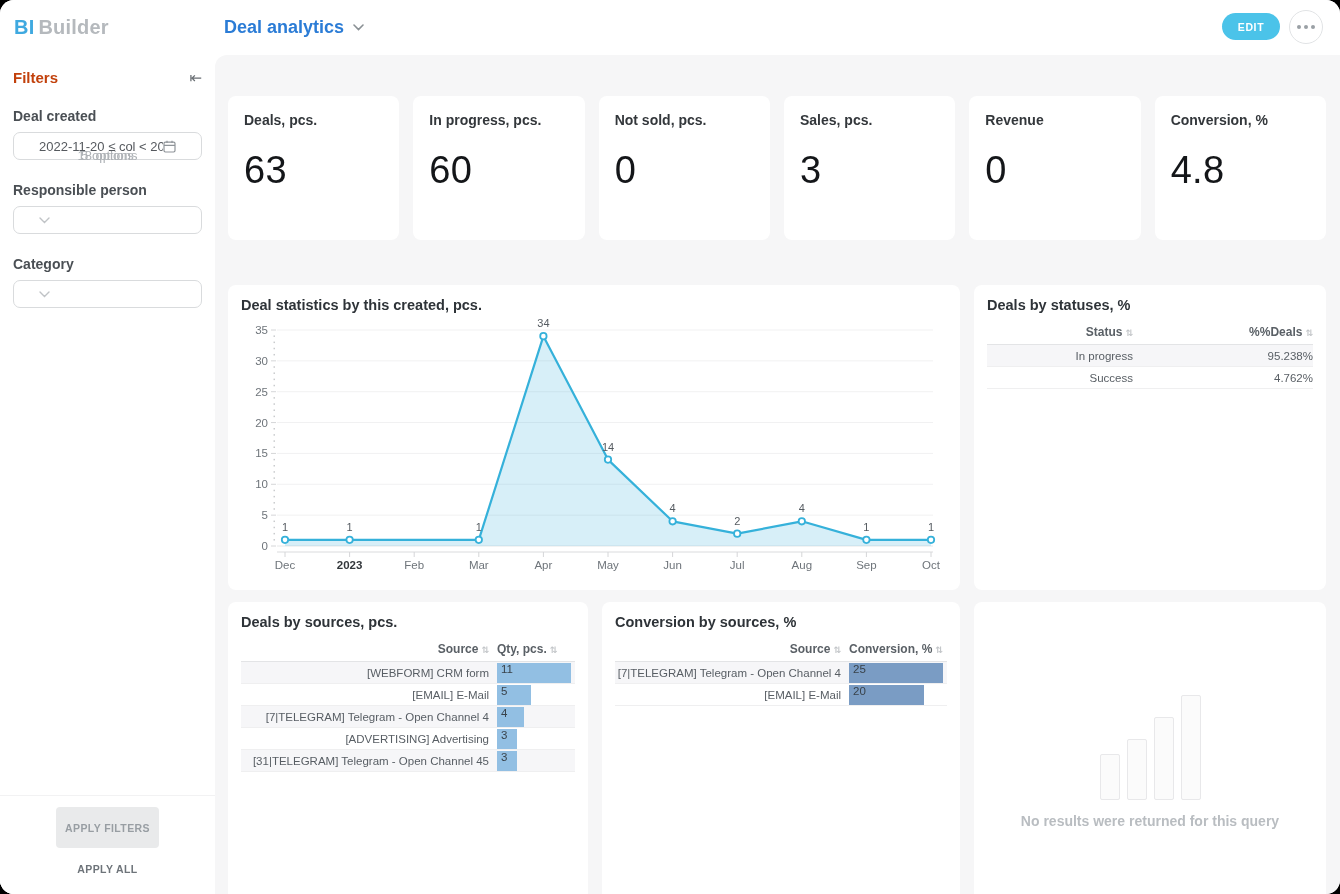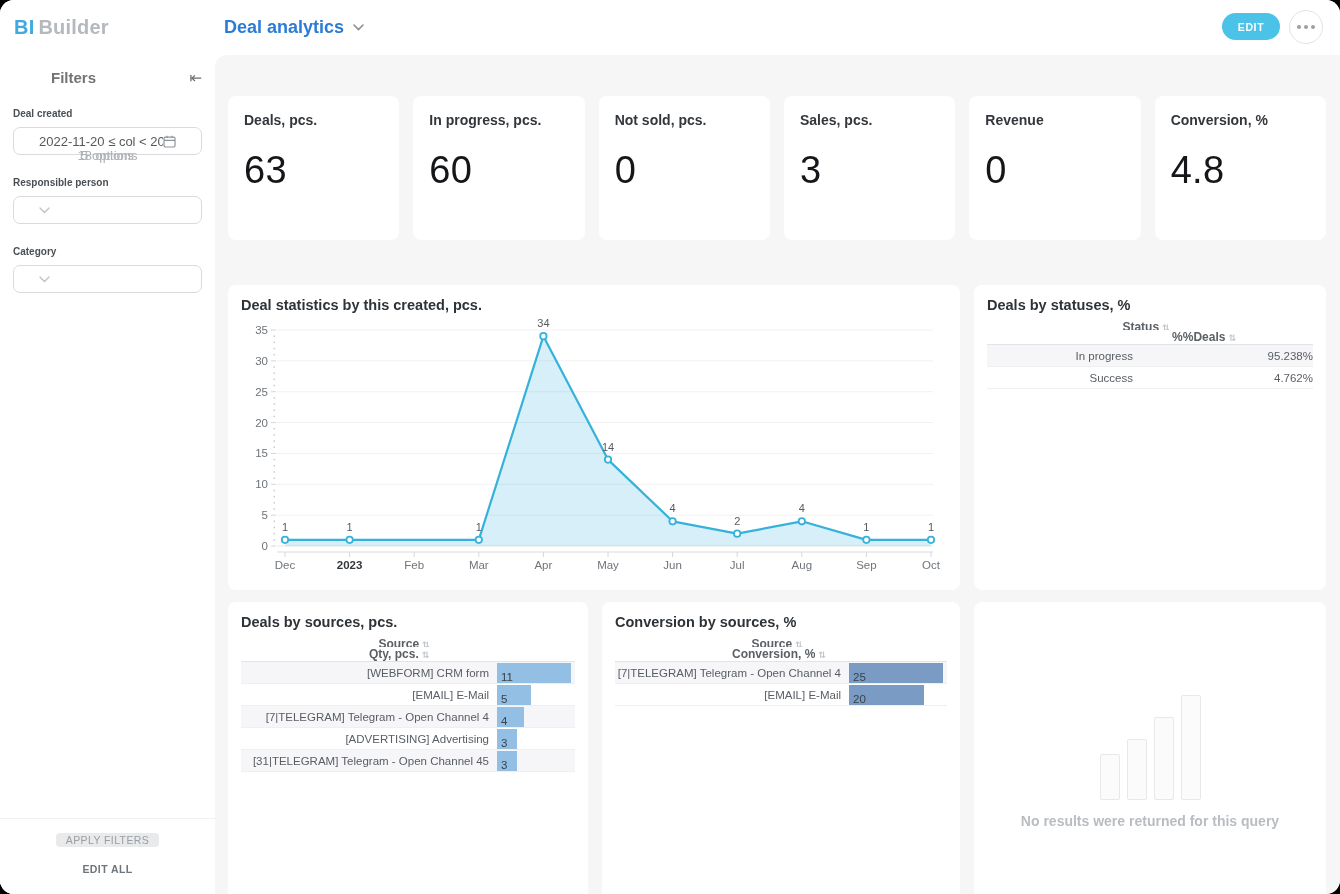--- a/index.html
+++ b/index.html
@@ -15,51 +15,51 @@
   .dash-title .t { font-size:18px; font-weight:600; color:#2b7cd6; }
   .chev { width:11px; height:7px; }
   .edit-btn { position:absolute; right:60px; top:13px; width:58px; height:27px; border:none; border-radius:14px; background:#4bc3e9; color:#fff; font-size:10.5px; font-weight:700; letter-spacing:.6px; font-family:inherit; }
   .more-btn { position:absolute; right:17px; top:10px; width:34px; height:34px; border-radius:50%; border:1px solid #e1e3e5; background:#fff; display:flex; align-items:center; justify-content:center; gap:3px; }
   .more-btn i { width:4px; height:4px; border-radius:50%; background:#9aa0a5; }
 
   
   .sidebar { position:absolute; left:0; top:55px; bottom:0; width:215px; background:#fff; z-index:2; }
   .sidebar-inner { padding:12px 13px; }
   .filters-head { display:flex; align-items:center; justify-content:space-between; margin-top:2px; }
-  .filters-head .t { font-size:15px; font-weight:700; color:#737373;margin-left:38px; }
+  .filters-head .t { font-size:15px; font-weight:700; color:#c2410c; }
   .collapse { font-size:15px; color:#6b7075; cursor:pointer; line-height:1; }
-  .f-label { margin-top:22px; font-size:10px; font-weight:700; color:#4a4f54; }
+  .f-label { margin-top:22px; font-size:14px; font-weight:700; color:#4a4f54; }
   .f-field { margin-top:8px; height:28px; border:1px solid #d9dbdd; border-radius:7px; display:flex; align-items:center; padding:0 25px; background:#fff; cursor:pointer; }
   .f-field .val { flex:1; font-size:13px; color:#55595e; white-space:nowrap; overflow:hidden; }
   .f-field .val.placeholder { color:#aeb2b6; }
   .side-footer { position:absolute; left:0; right:0; bottom:0; padding:11px 0 17px; border-top:1px solid #f2f2f3; background:#fff; text-align:center; }
-  .apply-btn { width:103px; height:14px; border:none; border-radius:4px; background:#e9eaeb; color:#989ea3; font-size:10.5px; font-weight:400; letter-spacing:.4px; font-family:inherit; }
+  .apply-btn { width:103px; height:41px; border:none; border-radius:4px; background:#e9eaeb; color:#989ea3; font-size:10.5px; font-weight:700; letter-spacing:.4px; font-family:inherit; }
   .clear-btn { margin-top:15px; background:none; border:none; color:#6e747a; font-size:10.5px; font-weight:700; letter-spacing:.4px; font-family:inherit; }
 
   
   .main { position:absolute; left:215px; top:55px; right:0; bottom:0; background:#f6f6f7; border-top-left-radius:12px; padding:41px 14px 0 13px; overflow:hidden; }
   .kpi-row { display:grid; grid-template-columns:repeat(6,1fr); gap:14px; height:144px; }
   .card { background:#fff; border-radius:8px; }
   .kpi { padding:16px 16px; }
   .kpi .label { font-size:14px; font-weight:600; color:#33373b; }
   .kpi .value { margin-top:21px; font-size:38px; color:#141619; letter-spacing:.3px; }
 
   .row2 { margin-top:45px; display:grid; grid-template-columns:732px 352px; gap:14px; height:305px; }
   .row3 { margin-top:12px; display:grid; grid-template-columns:360px 358px 352px; gap:14px; height:305px; }
   .panel { background:#fff; border-radius:8px; position:relative; padding:12px 13px; }
   .panel-title { font-size:14.5px; font-weight:700; color:#2e3338; }
 
   
-  .thead { display:flex; align-items:center; height:25px; margin-top:7px; border-bottom:1px solid #e3e4e6; font-size:12px; font-weight:700; color:#5a6066;flex-direction:column; }
+  .thead { display:flex; align-items:center; height:25px; margin-top:7px; border-bottom:1px solid #e3e4e6; font-size:12px; font-weight:700; color:#5a6066; }
   .sort { font-size:9px; color:#c3c6c9; margin-left:3px; font-family:"DejaVu Sans",sans-serif; }
   .trow { display:flex; align-items:center; height:22px; border-bottom:1px solid #efeff0; font-size:11.5px; color:#585e64; }
   .trow.striped { background:#f6f6f8; }
   .cell-r { flex:1; text-align:right; padding-right:8px; white-space:nowrap; overflow:hidden; }
   .barcol { position:relative; height:100%; display:flex; align-items:center; }
-  .hbar { height:20px; display:flex; align-items:flex-end; color:#39424a; font-size:11.5px; }
+  .hbar { height:20px; display:flex; align-items:flex-start; color:#39424a; font-size:11.5px; }
   .hbar span { padding-left:4px; }
 
   
   .st-c2 { width:172px; text-align:right; }
 
   
   .placeholder { position:absolute; left:0; right:0; top:93px; display:flex; flex-direction:column; align-items:center; }
   .ph-bars { display:flex; align-items:flex-end; gap:7px; height:105px; }
   .ph-bars i { display:block; width:20px; background:#fbfbfb; border:1.5px solid #e8e8ea; border-radius:2px; }
   .ph-text { margin-top:13px; font-size:14px; font-weight:600; color:#b9bdc1; }
@@ -119,21 +119,21 @@
       <div class="f-field">
         <span class="val placeholder">5 options</span>
         <svg class="chev" viewBox="0 0 11 7">
             <path d="M1 1 L5.5 5.5 L10 1" fill="none" stroke="#c0c3c6" stroke-width="1.4" stroke-linecap="round"></path>
           </svg>
       </div>
     </div>
 
     <div class="side-footer">
       <button class="apply-btn">APPLY FILTERS</button><br>
-      <button class="clear-btn">EDIT ALL</button>
+      <button class="clear-btn">APPLY ALL</button>
     </div>
   </div>
 
   <div class="main">
 
     <div class="kpi-row" id="kpi-row">
         <div class="card kpi">
           <div class="label">Deals, pcs.</div>
                  <div class="value">63</div>
         </div>

